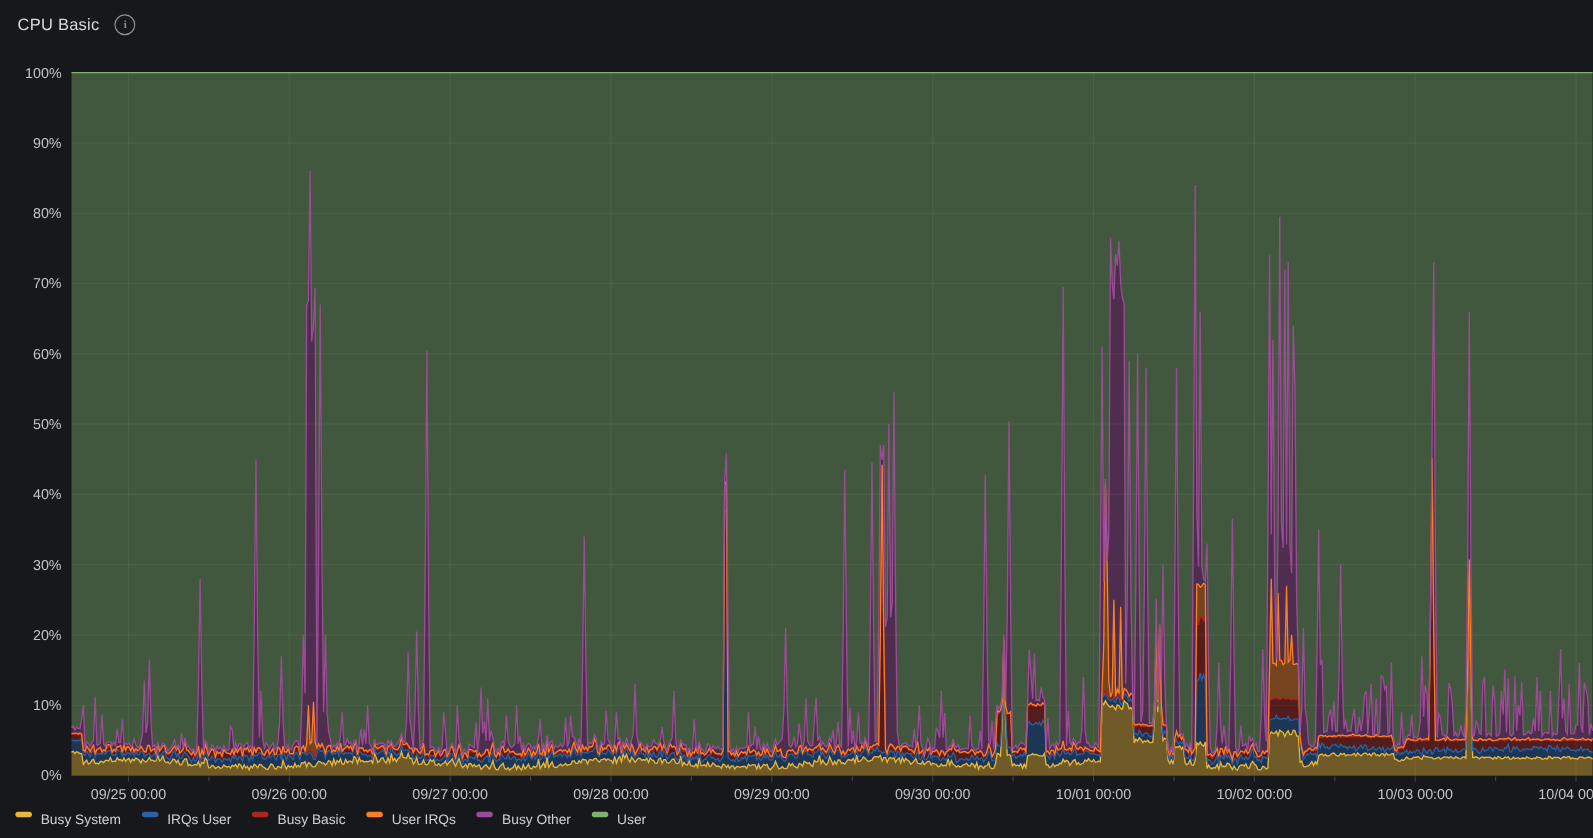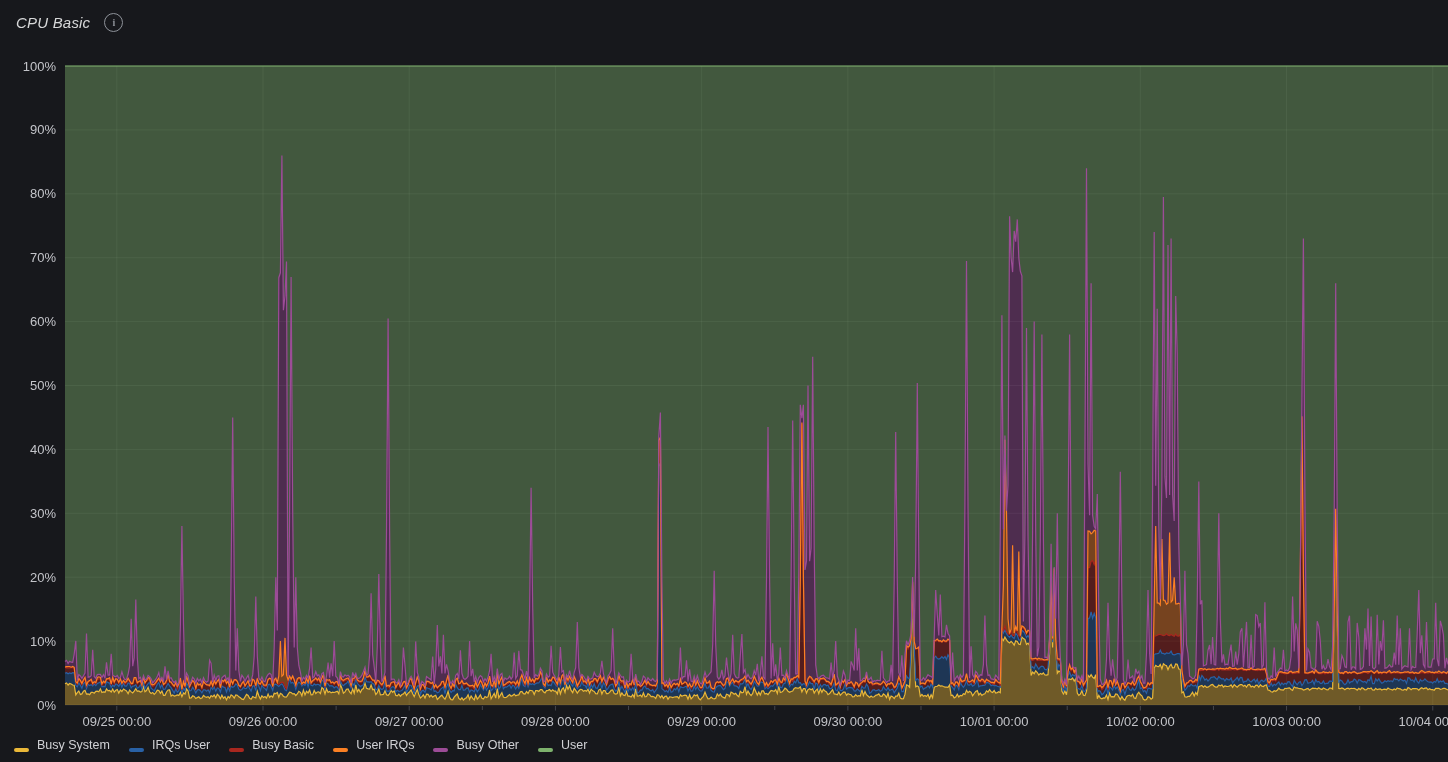--- a/index.html
+++ b/index.html
@@ -1,28 +1,28 @@
 <!DOCTYPE html>
 <html><head>
 <meta charset="utf-8">
 <style>
   html,body{margin:0;padding:0;background:#17181c;}
   body{width:1448px;height:762px;overflow:hidden;position:relative;
        font-family:"Liberation Sans", sans-serif;-webkit-font-smoothing:antialiased;}
   .panel{position:absolute;inset:0;background:#17181c;}
   .panel-header{position:absolute;left:0;top:0;width:100%;height:45px;display:flex;align-items:center;}
-  .panel-title{margin-left:16px;font-size:15px;font-weight:500;color:#d8d9da;letter-spacing:.2px;font-style:italic;}
+  .panel-title{margin-left:16px;font-size:15px;font-weight:500;color:#d8d9da;letter-spacing:.2px;}
   .info-btn{margin-left:14px;width:17px;height:17px;border-radius:50%;
             border:1.4px solid #8e9299;color:#8e9299;display:flex;align-items:center;justify-content:center;
             font-size:10px;font-style:normal;font-weight:600;background:transparent;cursor:pointer;
             font-family:"Liberation Serif", serif;}
   #chart-wrap{position:absolute;left:0;top:45px;width:1448px;height:691px;}
   svg{display:block;}
   .legend{position:absolute;left:14px;bottom:6px;height:22px;display:flex;align-items:center;gap:19px;}
-  .legend-item{display:flex;align-items:flex-end;gap:8px;cursor:pointer;}
+  .legend-item{display:flex;align-items:flex-start;gap:8px;cursor:pointer;}
   .legend-swatch{width:15px;height:4.5px;border-radius:2.5px;}
   .legend-label{font-size:12.5px;color:#d0d1d5;}
 </style>
 </head>
 <body>
 
 <div class="panel">
   <div class="panel-header">
     <span class="panel-title">CPU Basic</span>
     <span class="info-btn">i</span>

